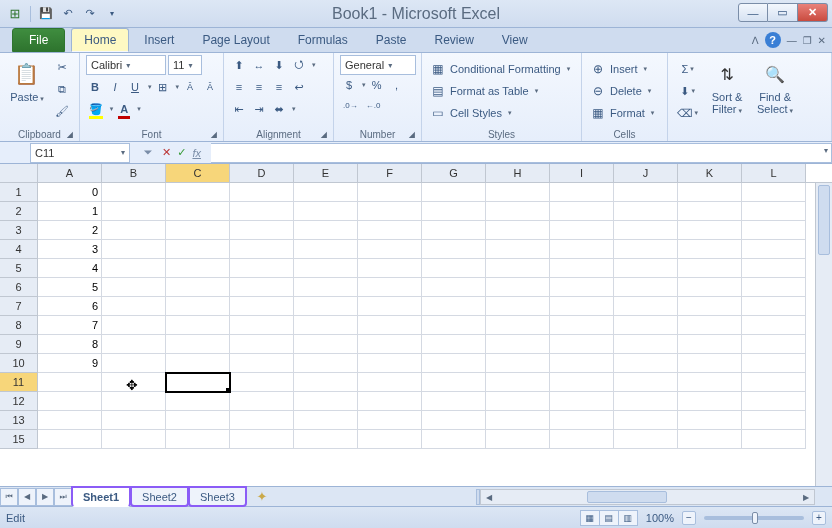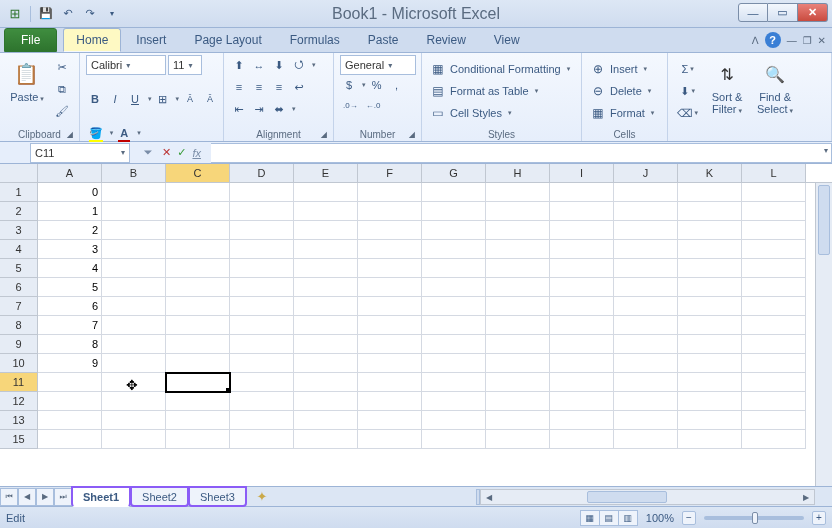--- a/index.html
+++ b/index.html
@@ -11,21 +11,21 @@
   .qat-btn { width:18px; height:18px; display:flex; align-items:center; justify-content:center; color:#3b5a82; font-size:11px; border-radius:2px; }
   .qat-sep { width:1px; height:16px; background:#a8bedd; margin:0 2px;}
   .title-center { position:absolute; left:0; right:0; text-align:center; font-size:16px; color:#5a6b80; pointer-events:none;}
   .win-controls { position:absolute; right:4px; top:3px; display:flex; gap:0; }
   .win-btn { width:30px; height:19px; border:1px solid #7a8da8; background:linear-gradient(#f3f7fd,#d6e2f2); display:flex; align-items:center; justify-content:center; font-size:11px; color:#3b5a82; }
   .win-btn.min { border-radius:3px 0 0 3px; }
   .win-btn.max { border-left:none; }
   .win-btn.close { border-radius:0 3px 3px 0; border-left:none; background:linear-gradient(#e9817a,#c94b3f); color:#fff; font-weight:bold;}
 
   
-  .ribbon-tabs { height:24px; display:flex; align-items:center; padding-left:4px; background:#cfdcef; position:relative;}
+  .ribbon-tabs { height:24px; display:flex; align-items:center; padding-left:12px; background:#cfdcef; position:relative;}
   .file-tab { background:linear-gradient(#3f8d3f,#2e742e); color:#fff; font-size:12px; padding:4px 16px; border-radius:3px 3px 0 0; margin-right:6px; border:1px solid #2e742e; }
   .tab { font-size:12px; color:#3b5a82; padding:4px 12px; border:1px solid transparent; margin-right:2px; }
   .tab.active { background:#fef9c3; border:1px solid #9db4d6; border-bottom:1px solid #f4f8fe; border-radius:3px 3px 0 0; color:#3b5a82; }
   .ribbon-right { position:absolute; right:6px; top:4px; display:flex; gap:6px; align-items:center;}
   .help-circle{ width:16px;height:16px;border-radius:50%;background:#3a7fd5;color:#fff;font-weight:bold;display:flex;align-items:center;justify-content:center;font-size:11px;}
 
   
   .ribbon { height:90px; background:linear-gradient(#f4f8fe,#e6eefb); border-top:1px solid #9db4d6; border-bottom:1px solid #9db4d6; display:flex; }
   .group { border-right:1px solid #c4d3ea; display:flex; flex-direction:column; position:relative; padding:2px 6px 0 6px;}
   .group-body { flex:1; display:flex; gap:4px; align-items:flex-start; }
@@ -138,21 +138,21 @@
       <div class="mini-stack">
         <div class="mini-btn">✂</div>
         <div class="mini-btn">⧉</div>
         <div class="mini-btn">🖌</div>
       </div>
     </div>
     <div class="group-label"><span>Clipboard</span><span class="launcher">◢</span></div>
   </div>
 
   <div class="group" style="width:144px;">
-    <div class="group-body" style="flex-direction:column;gap:14px;">
+    <div class="group-body" style="flex-direction:column;gap:2px;">
       <div class="mini-row">
         <div class="mini-combo" style="width:80px;">
             <span>Calibri</span>
             <span class="dd">▾</span>
           </div>
         <div class="mini-combo" style="width:34px;">
             <span>11</span>
             <span class="dd">▾</span>
           </div>
       </div>

